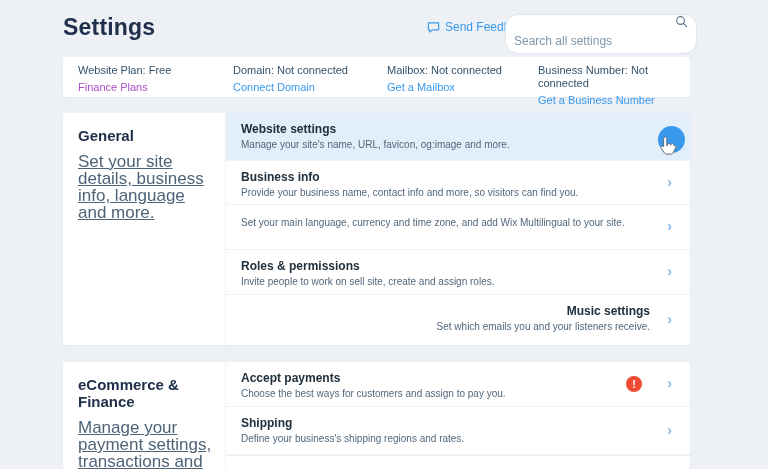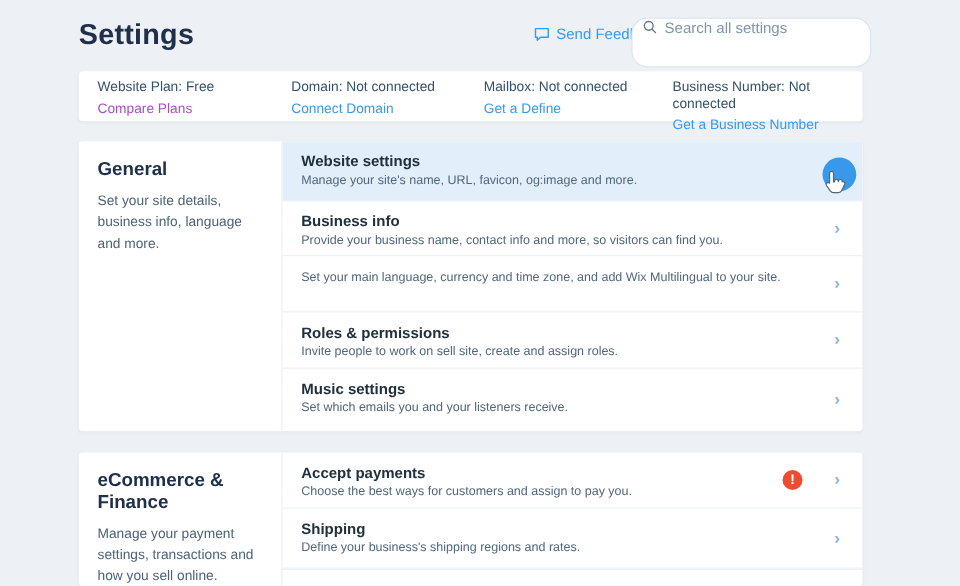--- a/index.html
+++ b/index.html
@@ -16,21 +16,21 @@
     font-size:23px; font-weight:700; color:#20304c; letter-spacing:.2px;
   }
   .feedback-link {
     position:absolute; left:427px; top:20px;
     display:flex; align-items:center; gap:5px;
     font-size:12px; color:var(--accent,#3899ec); cursor:pointer; text-decoration:none;
   }
   .search-box {
     position:absolute; left:505px; top:14px; width:192px; height:40px;
     background:#fff; border:1px solid #dde5ec; border-radius:13px;
-    display:flex; align-items:flex-start; padding:0 8px; gap:6px;
+    display:flex; align-items:flex-end; padding:0 8px; gap:6px;flex-direction:column;
   }
   .search-box input {
     border:none; outline:none; background:transparent;
     font-family:"Liberation Sans",sans-serif;
     font-size:12px; color:#42576b; width:100%;
   }
   .search-box input::placeholder { color:#7f96aa; }
   
   .status-bar {
     position:absolute; left:63px; top:57px; width:627px; height:40px;
@@ -44,27 +44,27 @@
   .card {
     position:absolute; left:63px; width:627px; background:#fff;
     border-radius:3px; box-shadow:0 1px 2px rgba(42,62,82,.05); overflow:hidden;
   }
   .card-general { top:113px; height:232px; }
   .card-ecom    { top:362px; height:107px; }
   .card-left {
     position:absolute; left:0; top:0; bottom:16px; width:162px; padding:14px 12px 0 15px;
   }
   .card-left h2 { font-size:15px; font-weight:700; color:#20304c; }
-  .card-left p  { margin-top:9px; font-size:11px; line-height:17px; color:#4d6378; }
+  .card-left p  { margin-top:9px; font-size:17px; line-height:17px; color:#4d6378;text-decoration:underline; }
   .rows {
     position:absolute; left:162px; right:0; top:0; bottom:0;
     border-left:1px solid #eef2f6;
   }
   .row { position:relative; padding:9px 40px 16px 15px; border-bottom:1px solid #eef2f6; cursor:pointer; }
-  .row:last-child { border-bottom:none; }
+  .row:last-child { border-bottom:none;text-align:right; }
   .row-title { font-size:12px; font-weight:700; color:#20303c; }
   .row-desc  { margin-top:3px; font-size:10px; color:#51677c; }
   .row.highlight { background:var(--highlight,#e3eefb); }
   .chevron {
     position:absolute; right:18px; top:50%; transform:translateY(-58%);
     font-size:14px; color:#86b7e8; font-weight:700; line-height:1;
   }
   .row-stub { border-bottom:none; height:14px; padding:0; }
   
   .click-circle {
@@ -95,29 +95,29 @@
   <svg width="13" height="13" viewBox="0 0 14 14">
     <circle cx="6" cy="6" r="4.2" fill="none" stroke="#62778c" stroke-width="1.3"></circle>
     <line x1="9.2" y1="9.2" x2="12.5" y2="12.5" stroke="#62778c" stroke-width="1.3" stroke-linecap="round"></line>
   </svg>
   <input type="text" placeholder="Search all settings" style="">
 </div>
 
 <div class="status-bar">
   <div class="status-col" style="left:15px">
     <div class="status-label">Website Plan: Free</div>
-    <a class="status-link purple">Compare Plans</a>
+    <a class="status-link purple">Finance Plans</a>
   </div>
   <div class="status-col" style="left:170px">
     <div class="status-label">Domain: Not connected</div>
     <a class="status-link">Connect Domain</a>
   </div>
   <div class="status-col" style="left:324px">
     <div class="status-label">Mailbox: Not connected</div>
-    <a class="status-link">Get a Define</a>
+    <a class="status-link">Get a Mailbox</a>
   </div>
   <div class="status-col" style="left:475px">
     <div class="status-label">Business Number: Not connected</div>
     <a class="status-link">Get a Business Number</a>
   </div>
 </div>
 
 <section class="card card-general">
   <div class="card-left">
     <h2>General</h2>

